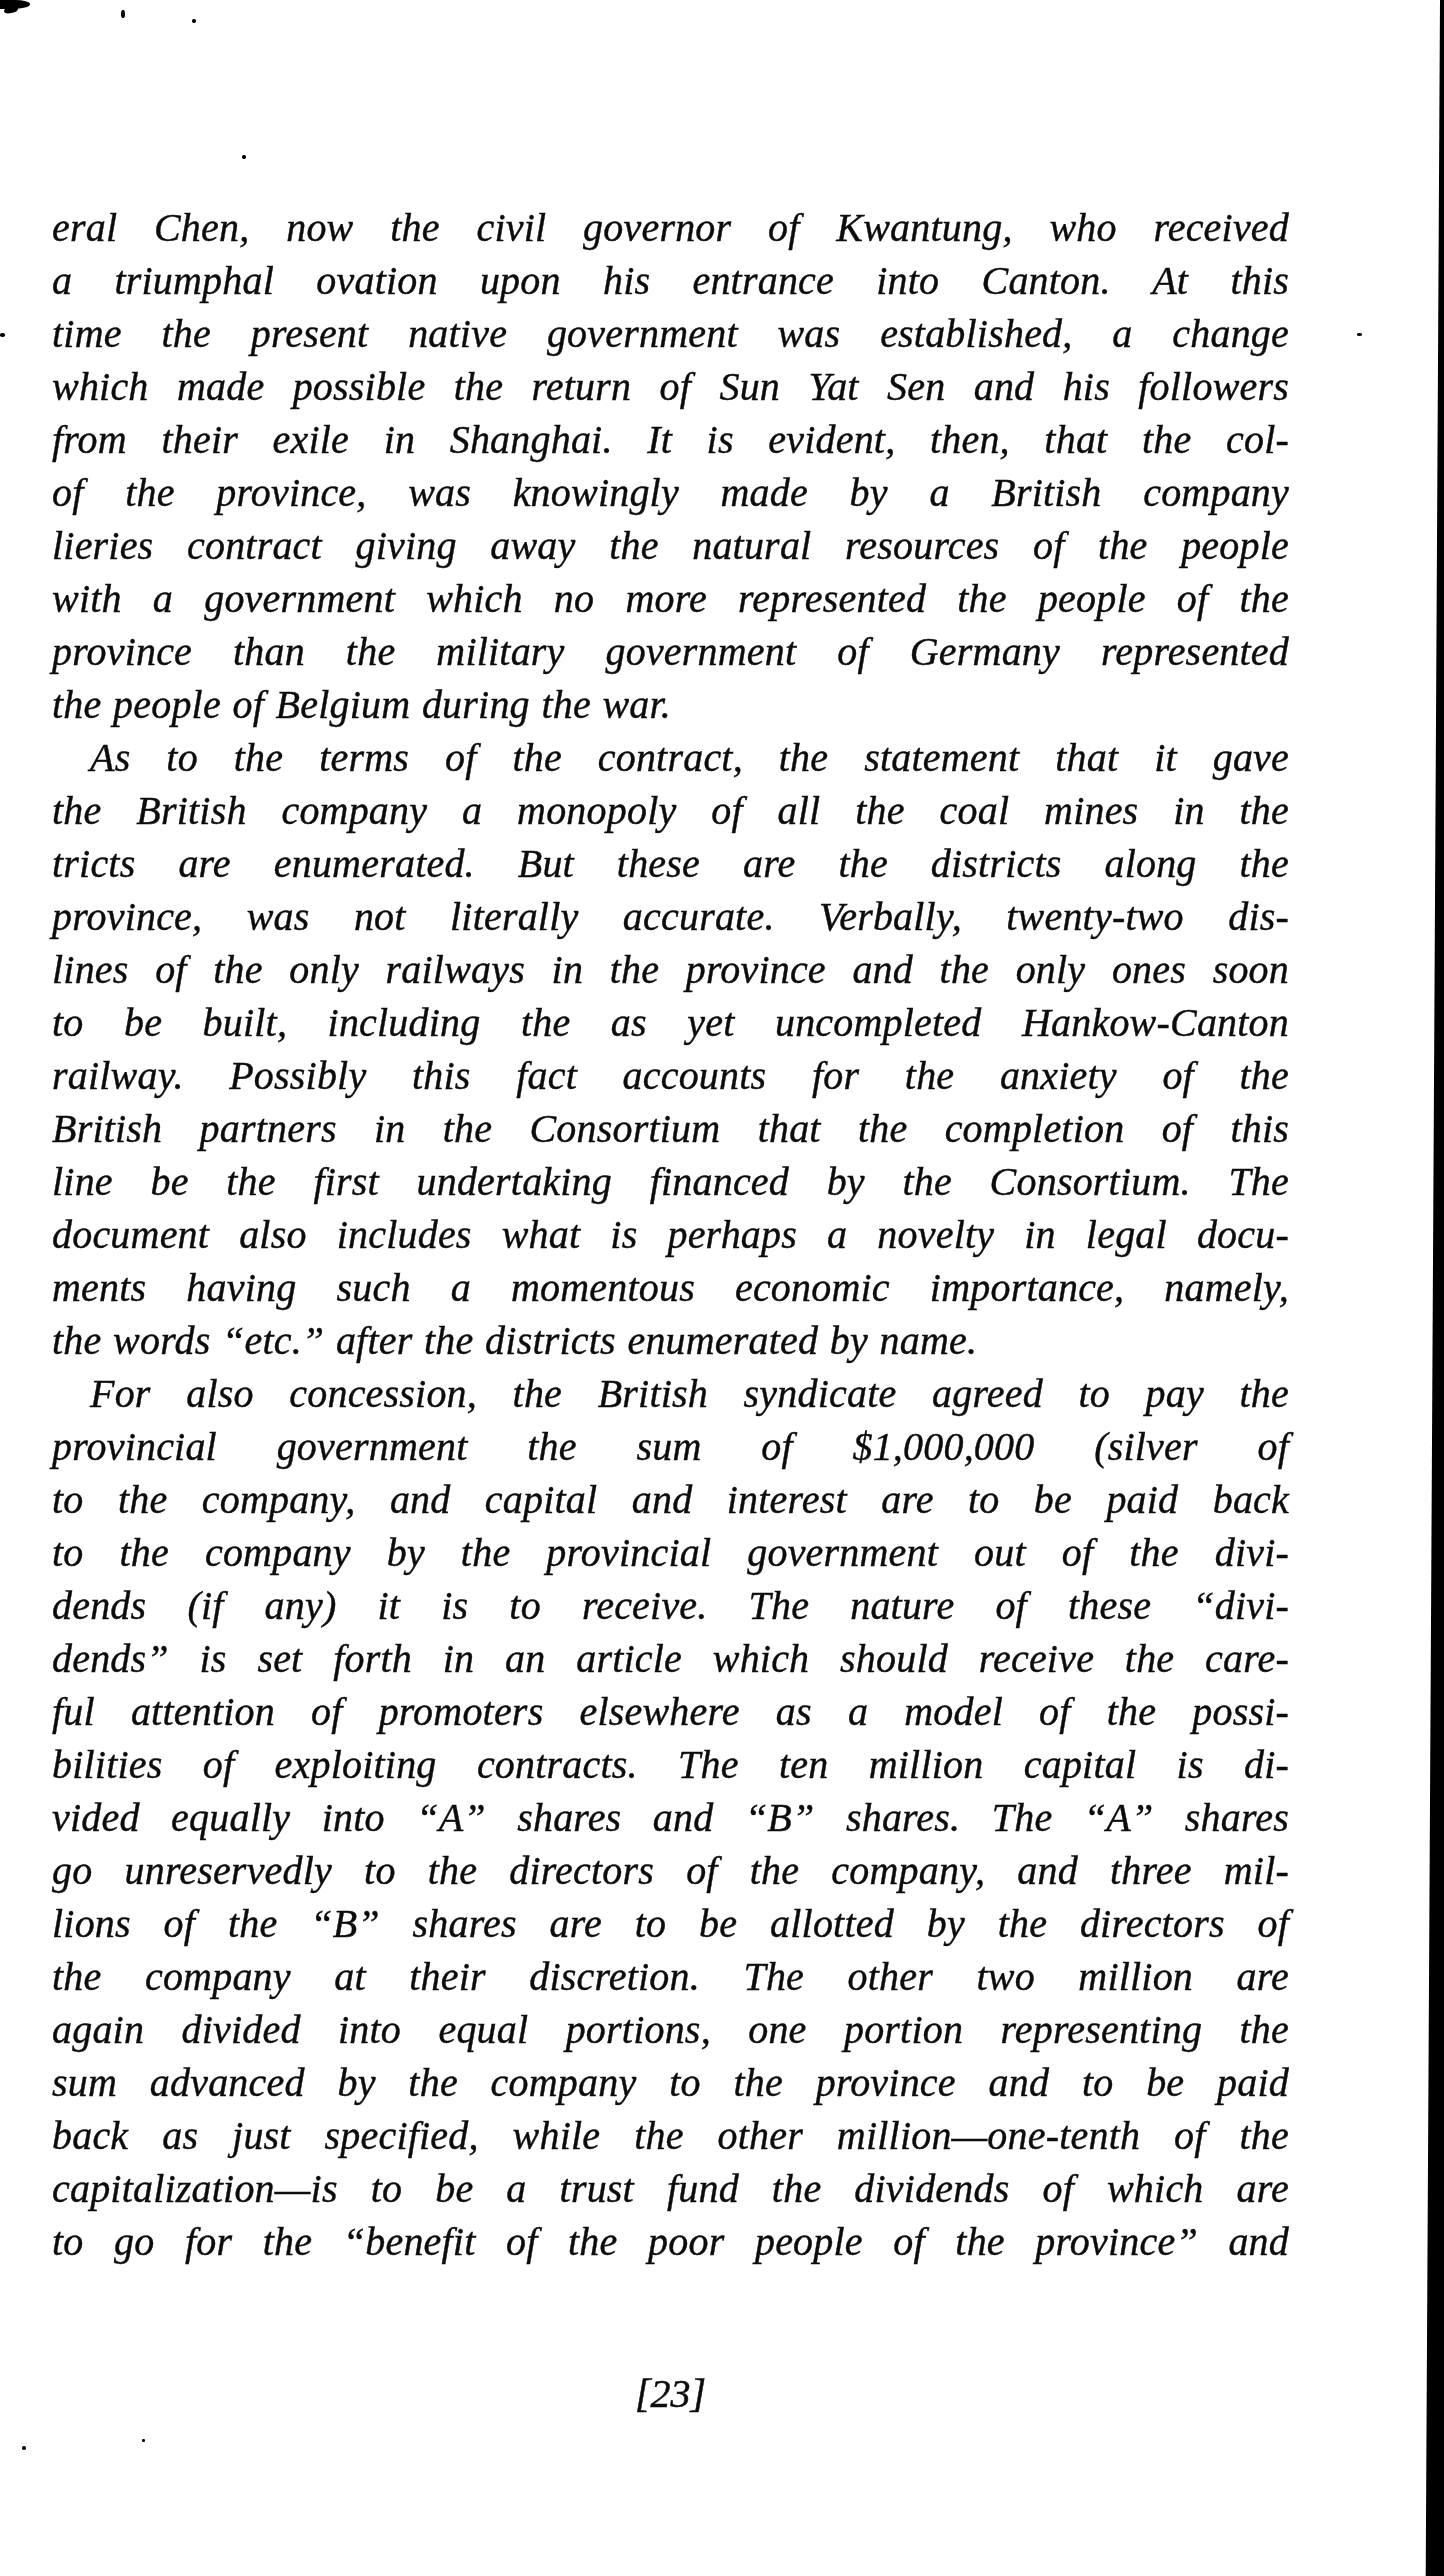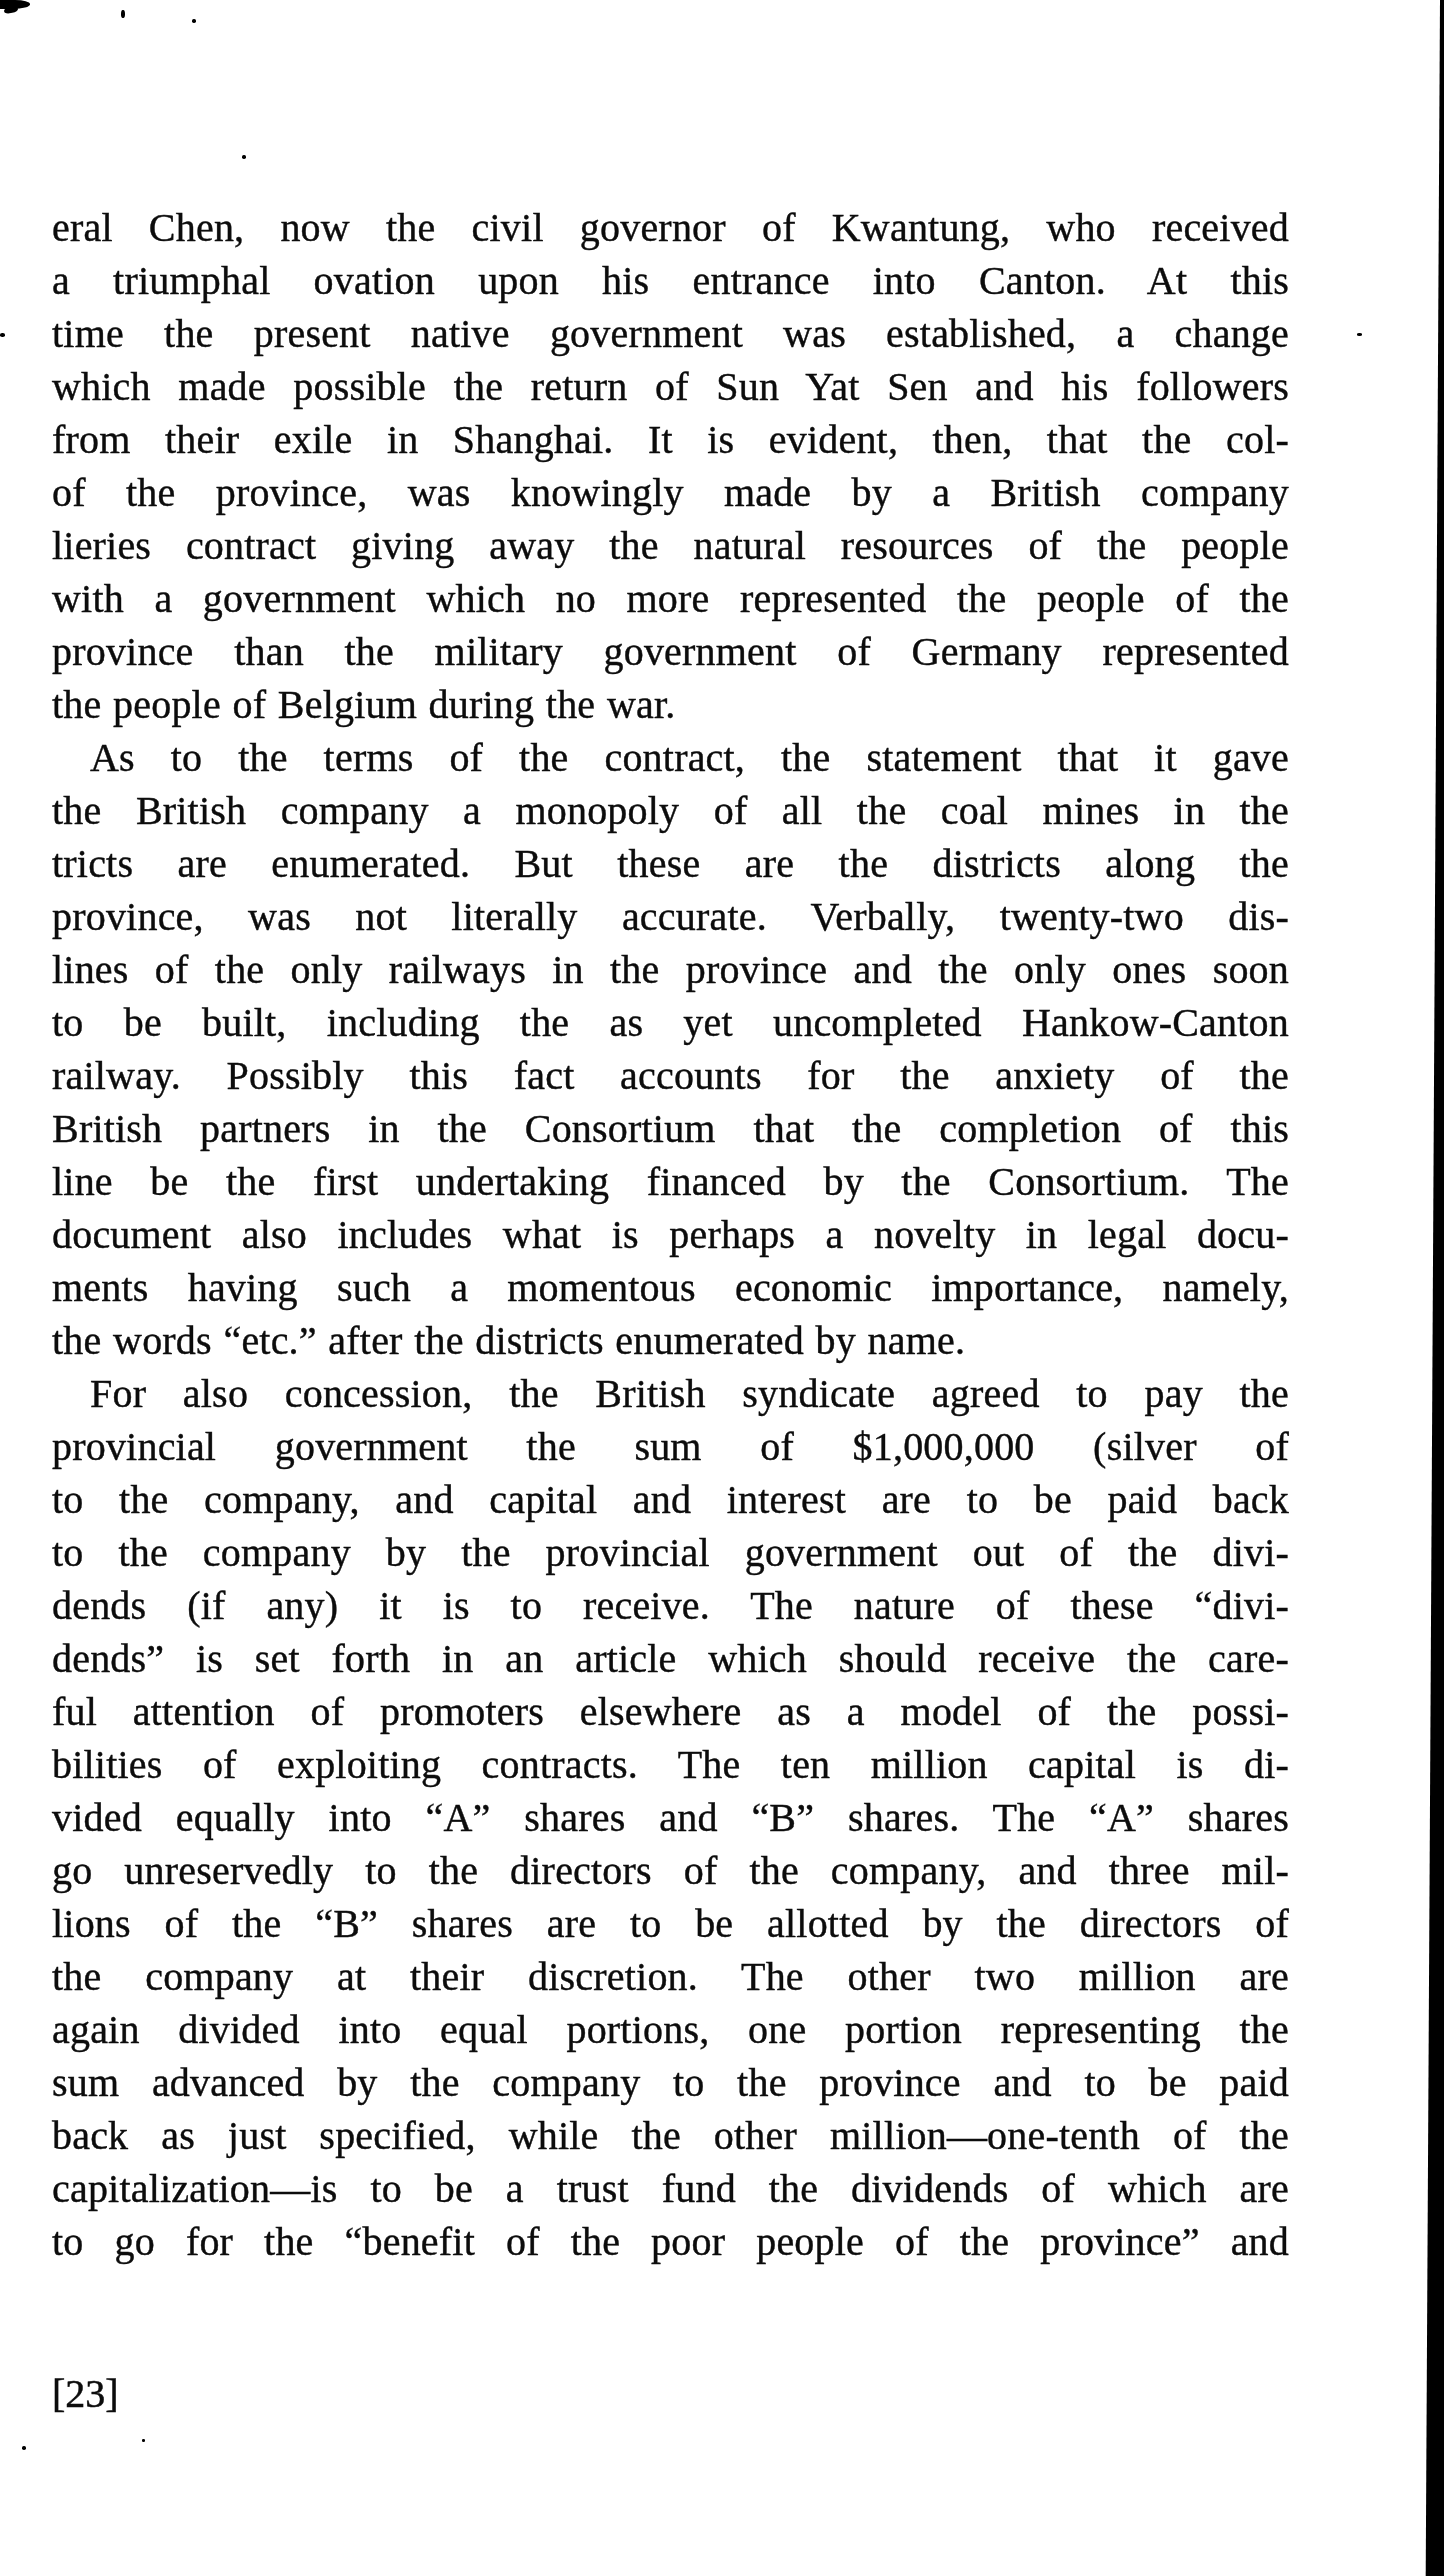--- a/index.html
+++ b/index.html
@@ -4,20 +4,21 @@
 <style>
   html, body { margin: 0; padding: 0; background: #ffffff; }
   .page {
     position: relative;
     width: 1445px;
     height: 2576px;
     background: #ffffff;
     overflow: hidden;
     font-family: "Liberation Serif", "DejaVu Serif", serif;
     color: #0c0c0c;
+    font-style: italic;
   }
   .textblock {
     position: absolute;
     left: 52px;
     top: 201px;
     width: 1237px;
   }
   .para { margin: 0; padding: 0; }
   .line {
     height: 53px;
@@ -33,21 +34,21 @@
   .just { text-align-last: justify; }
   .indent { text-indent: 38px; }
   .pagenum-row {
     position: absolute;
     left: 52px;
     top: 2367px;
     width: 1237px;
     height: 53px;
     line-height: 53px;
     font-size: 40px;
-    text-align: left;
+    text-align: center;
     -webkit-text-stroke: 0.5px currentColor;
   }
   
   .edge {
     position: absolute;
     top: 0;
     right: 0;
     width: 25px;
     height: 100%;
     background: #000;

